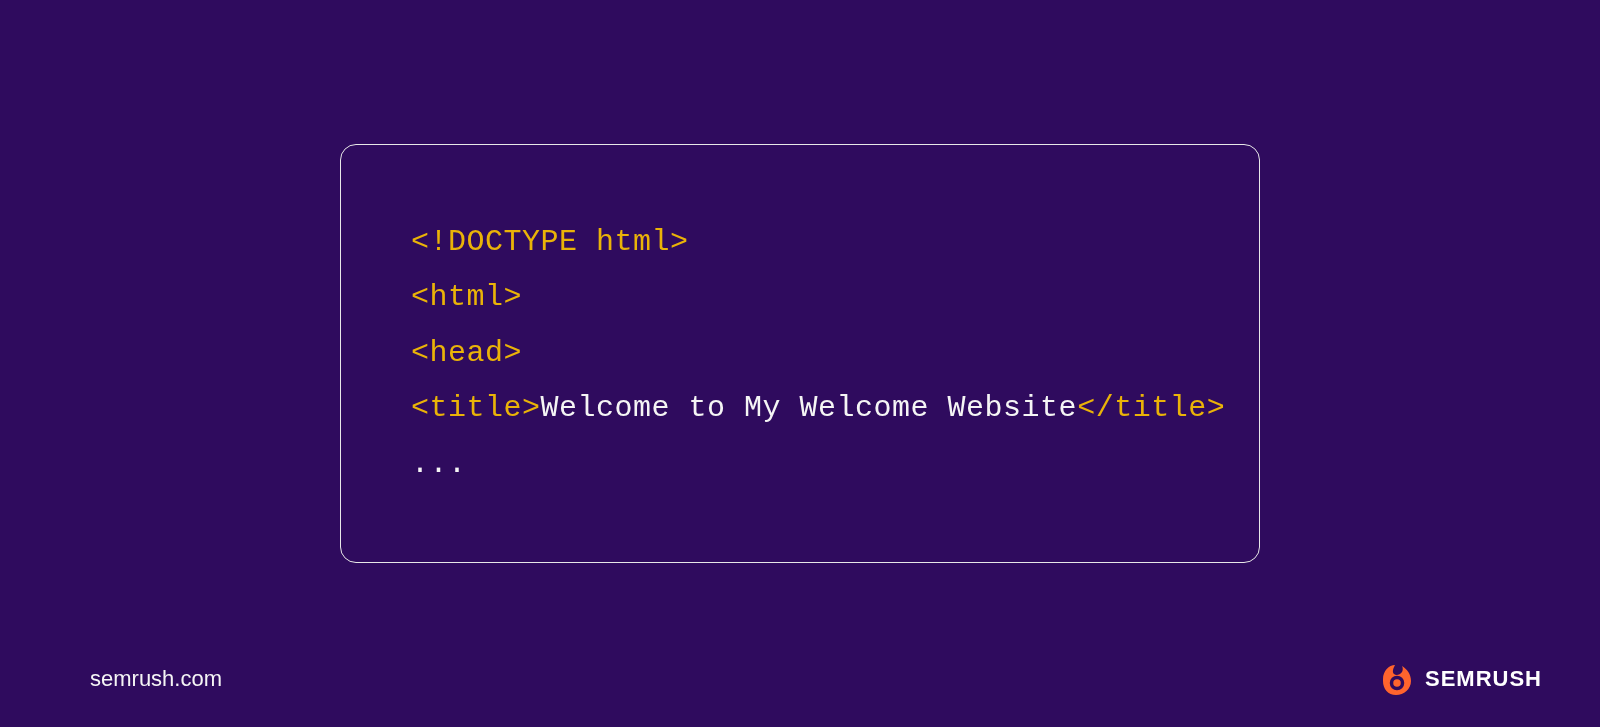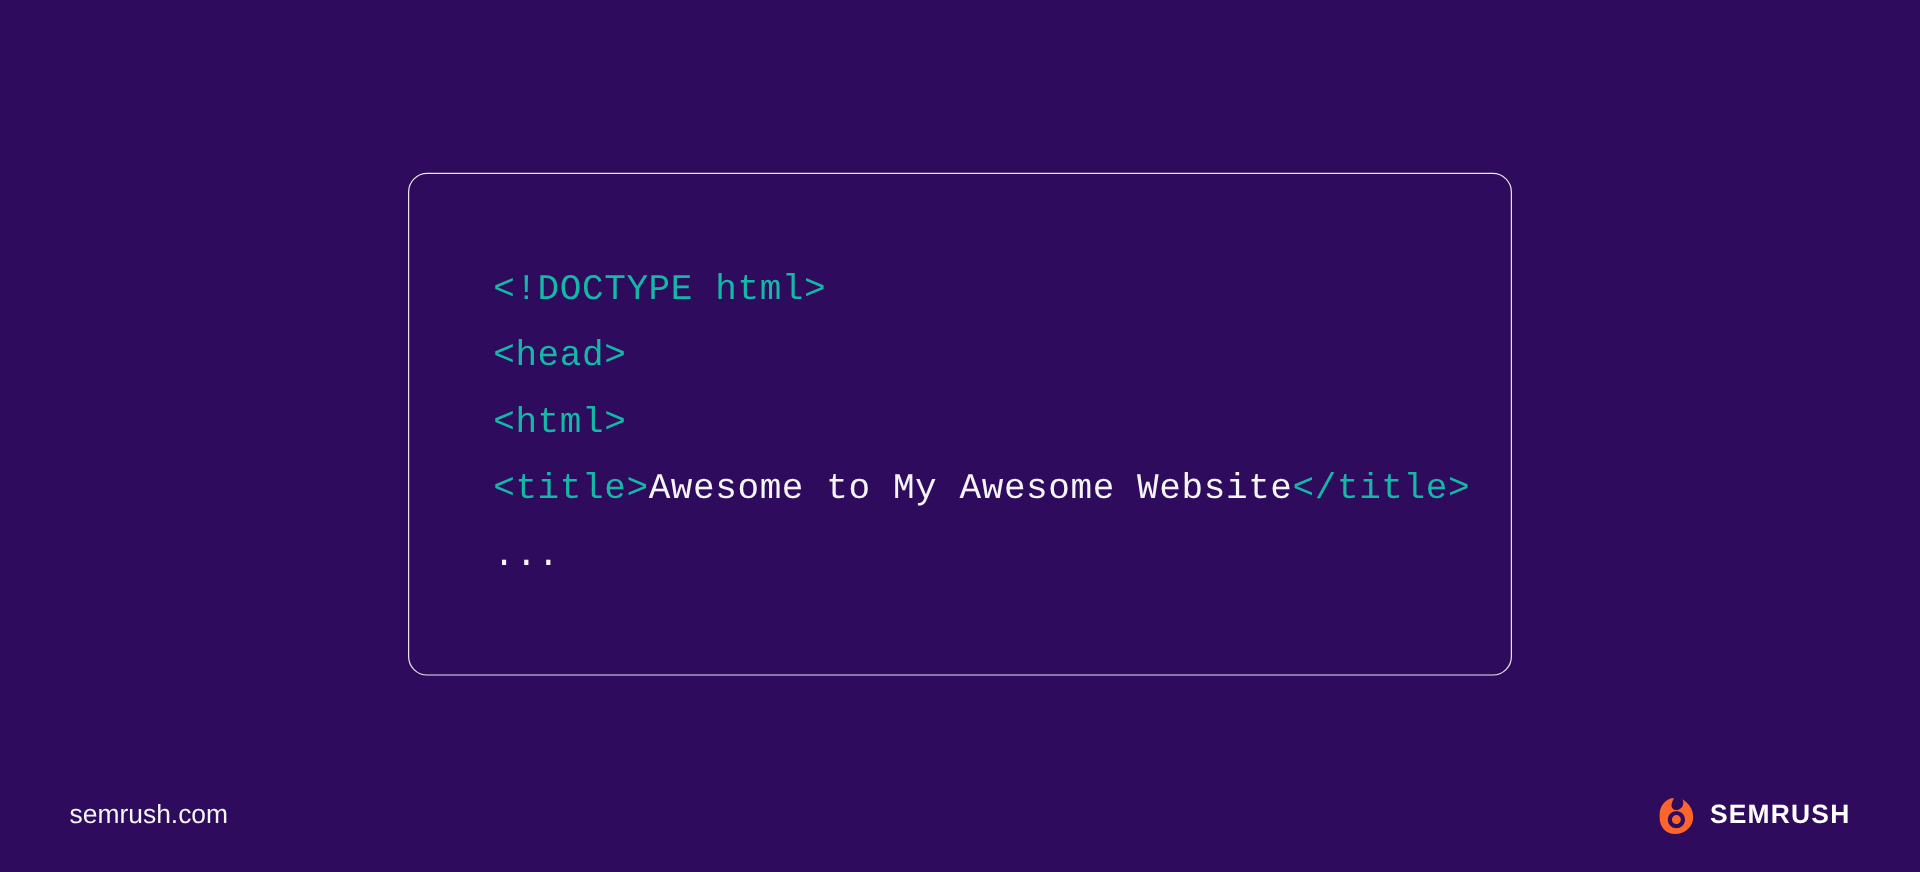--- a/index.html
+++ b/index.html
@@ -25,21 +25,21 @@
       padding: 70px 60px 70px 70px;
       margin-top: -20px;
     }
     .code-line {
       font-size: 30px;
       line-height: 1.85;
       white-space: pre;
       letter-spacing: 0.5px;
     }
     .lime {
-      color: #14b8a6;
+      color: #eab308;
     }
     .pink {
       color: #e68bd8;
     }
     .white {
       color: #f5f5f5;
     }
     .footer {
       position: absolute;
       bottom: 28px;
@@ -49,20 +49,21 @@
       padding: 0 58px;
       display: flex;
       justify-content: space-between;
       align-items: center;
     }
     .footer-url {
       color: #f5f5f5;
       font-family: -apple-system, BlinkMacSystemFont, 'Segoe UI', Arial, sans-serif;
       font-size: 22px;
       font-weight: 400;
+      margin-left: 32px;
     }
     .logo {
       display: flex;
       align-items: center;
       gap: 10px;
     }
     .logo-icon {
       width: 40px;
       height: 40px;
     }
@@ -72,23 +73,23 @@
       font-size: 22px;
       font-weight: 800;
       letter-spacing: 1px;
     }
   </style>
 </head>
 <body>
 
 <div class="code-container">
   <div class="code-line lime">&lt;!DOCTYPE html&gt;</div>
+  <div class="code-line lime">&lt;html&gt;</div>
   <div class="code-line lime">&lt;head&gt;</div>
-  <div class="code-line lime">&lt;html&gt;</div>
-  <div class="code-line"><span class="lime">&lt;title&gt;</span><span class="white">Awesome to My Awesome Website</span><span class="lime">&lt;/title&gt;</span></div>
+  <div class="code-line"><span class="lime">&lt;title&gt;</span><span class="white">Welcome to My Welcome Website</span><span class="lime">&lt;/title&gt;</span></div>
   <div class="code-line white">...</div>
 </div>
 
 <div class="footer">
   <div class="footer-url">semrush.com</div>
   <div class="logo">
     <svg class="logo-icon" viewBox="0 0 40 40" xmlns="http://www.w3.org/2000/svg">
       <path d="M 8 20 C 8 12 14 6 20 6 C 18 10 17 13 19 15 C 21 17 25 16 27 13 C 28 11 28 9 27 7 C 32 10 36 15 36 22 C 36 30 29 36 21 36 C 13 36 8 30 8 22 Z" fill="#ff642d"></path>
       <circle cx="22" cy="24" r="5.5" fill="none" stroke="#2f0b5e" stroke-width="3.5"></circle>
     </svg>

